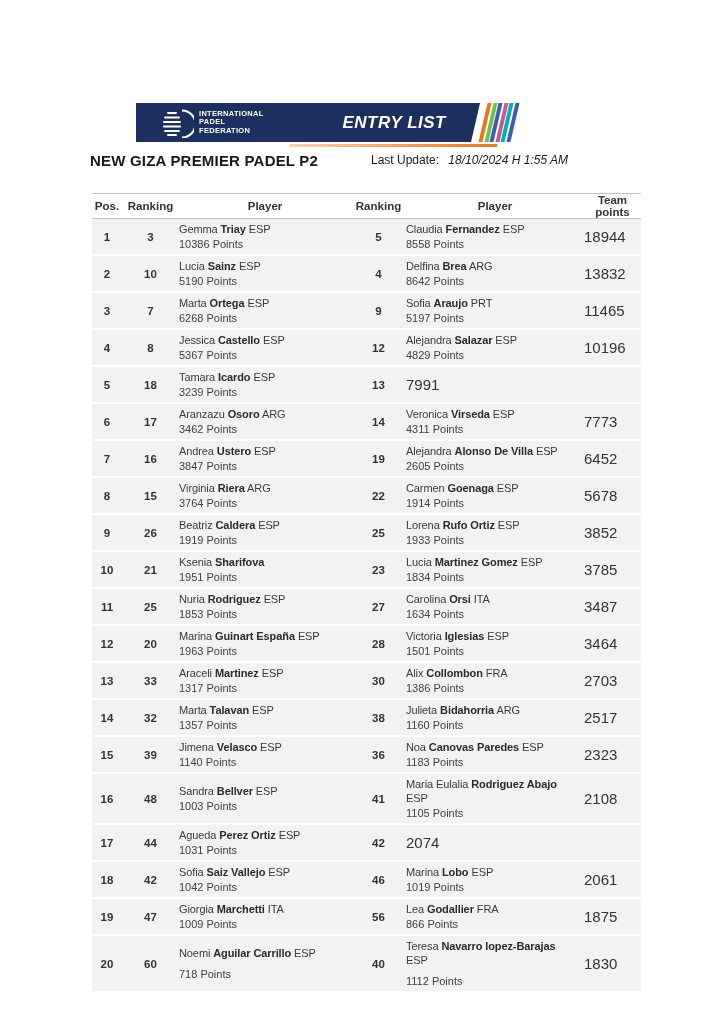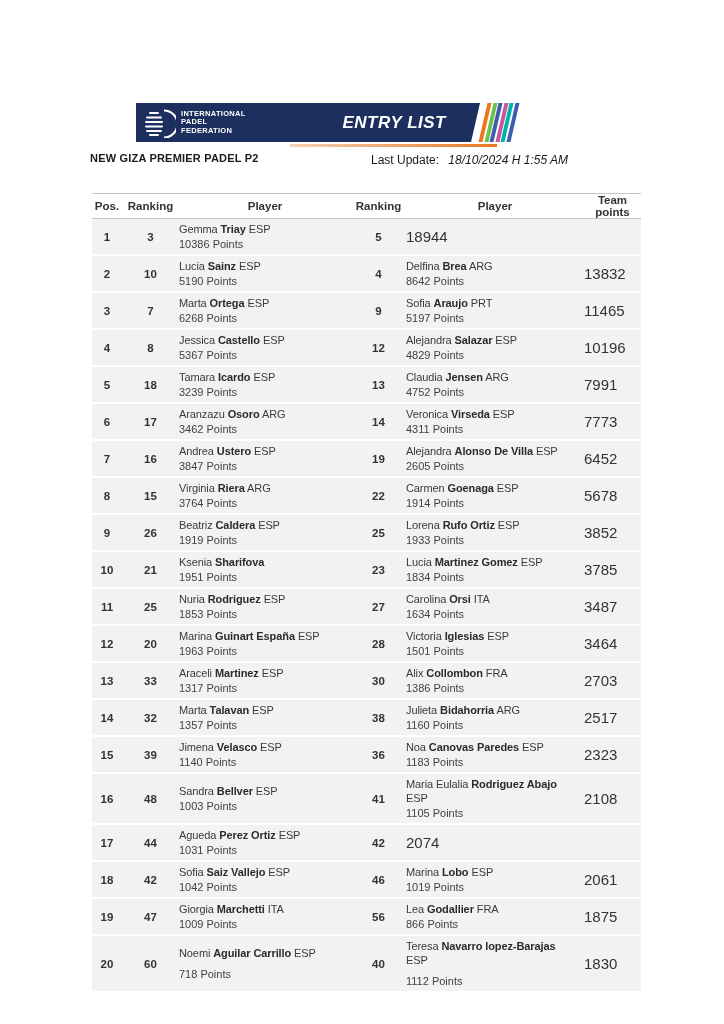--- a/index.html
+++ b/index.html
@@ -17,21 +17,21 @@
   .banner {
     position:absolute; left:136px; top:103px;
     width:380px; height:39px;
     display:flex; align-items:stretch;
   }
   .banner-navy {
     width:352px; height:39px;
     background:#1c2f5e;
     clip-path:polygon(0 0, 100% 0, calc(100% - 9px) 100%, 0 100%);
     display:flex; align-items:center; justify-content:space-between;
-    padding:0 26px 0 6px;
+    padding:0 26px 0 24px;
   }
   .logo { display:flex; align-items:center; gap:5px; }
   .logo svg { display:block; }
   .logo-text {
     display:flex; flex-direction:column;
     color:#ffffff; font-weight:bold;
     font-size:7.5px; line-height:8.5px; letter-spacing:.3px;
   }
   .entry-list {
     color:#ffffff; font-weight:800; font-style:italic;
@@ -44,21 +44,21 @@
     transform:skewX(-13deg);
   }
   .banner-underline {
     position:absolute; left:290px; top:144px;
     width:207px; height:3px;
   }
 
   
   .doc-title {
     position:absolute; left:90px; top:152px;
-    font-size:11px; font-weight:bold; color:#1a1a1a;
+    font-size:15px; font-weight:bold; color:#1a1a1a;
     letter-spacing:.2px;
   }
   .last-update {
     position:absolute; right:156px; top:153px;
     font-size:12px; color:#1a1a1a; white-space:nowrap;
   }
   .last-update .val { margin-left:6px;font-style:italic; }
 
   
   .etable { position:absolute; left:92px; top:193px; width:549px; }
@@ -160,20 +160,28 @@
     <div class="num c-rk1">3</div>
     <div class="pcell c-pl1">
       <div class="pname">
         <span class="fn">Gemma</span>
         <span class="ln">Triay</span>
         <span class="cc">ESP</span>
       </div>
       <div class="ppoints">10386 Points</div>
     </div>
     <div class="num c-rk2">5</div>
+    <div class="pcell c-pl2">
+      <div class="pname">
+        <span class="fn">Claudia</span>
+        <span class="ln">Fernandez</span>
+        <span class="cc">ESP</span>
+      </div>
+      <div class="ppoints">8558 Points</div>
+    </div>
     <div class="teamcell c-team">18944</div>
   </div>
 
   <div class="trow">
     <div class="num c-pos">2</div>
     <div class="num c-rk1">10</div>
     <div class="pcell c-pl1">
       <div class="pname">
         <span class="fn">Lucia</span>
         <span class="ln">Sainz</span>
@@ -244,28 +252,20 @@
     <div class="num c-rk1">18</div>
     <div class="pcell c-pl1">
       <div class="pname">
         <span class="fn">Tamara</span>
         <span class="ln">Icardo</span>
         <span class="cc">ESP</span>
       </div>
       <div class="ppoints">3239 Points</div>
     </div>
     <div class="num c-rk2">13</div>
-    <div class="pcell c-pl2">
-      <div class="pname">
-        <span class="fn">Claudia</span>
-        <span class="ln">Jensen</span>
-        <span class="cc">ARG</span>
-      </div>
-      <div class="ppoints">4752 Points</div>
-    </div>
     <div class="teamcell c-team">7991</div>
   </div>
 
   <div class="trow">
     <div class="num c-pos">6</div>
     <div class="num c-rk1">17</div>
     <div class="pcell c-pl1">
       <div class="pname">
         <span class="fn">Aranzazu</span>
         <span class="ln">Osoro</span>

